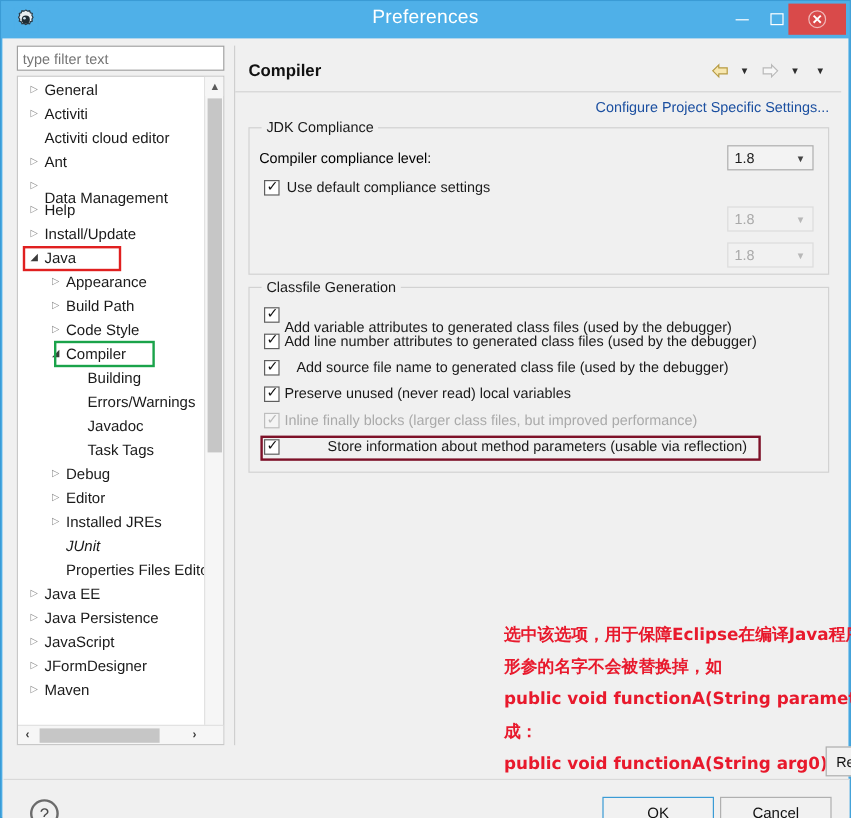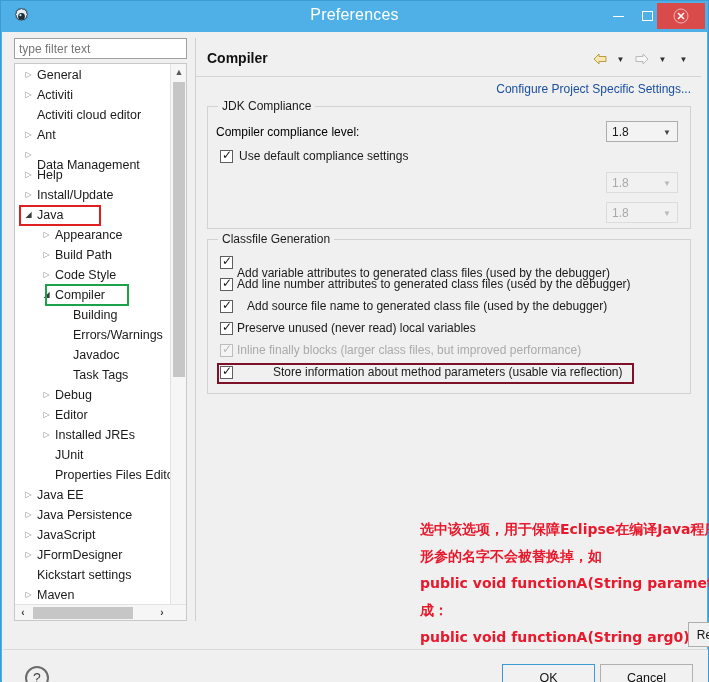--- a/index.html
+++ b/index.html
@@ -317,43 +317,40 @@
             </div>
             <div class="tnode">
               <span class="tarrow" style="left: 26px;">▷</span>
               <span class="tlabel" style="left: 40px;">Editor</span>
             </div>
             <div class="tnode">
               <span class="tarrow" style="left: 26px;">▷</span>
               <span class="tlabel" style="left: 40px;">Installed JREs</span>
             </div>
             <div class="tnode">
-              <span class="tlabel" style="left: 40px;">JUnit</span>
+              <span class="tlabel" style="left: 40px; font-style: italic;">JUnit</span>
             </div>
             <div class="tnode">
               <span class="tlabel" style="left: 40px;">Properties Files Editor</span>
             </div>
             <div class="tnode">
               <span class="tarrow" style="left: 8px;">▷</span>
               <span class="tlabel" style="left: 22px;">Java EE</span>
             </div>
             <div class="tnode">
               <span class="tarrow" style="left: 8px;">▷</span>
               <span class="tlabel" style="left: 22px;">Java Persistence</span>
             </div>
             <div class="tnode">
               <span class="tarrow" style="left: 8px;">▷</span>
               <span class="tlabel" style="left: 22px;">JavaScript</span>
             </div>
             <div class="tnode">
               <span class="tarrow" style="left: 8px;">▷</span>
               <span class="tlabel" style="left: 22px;">JFormDesigner</span>
-            </div>
-            <div class="tnode">
-              <span class="tlabel" style="left: 22px;">Kickstart settings</span>
             </div>
             <div class="tnode">
               <span class="tarrow" style="left: 8px;">▷</span>
               <span class="tlabel" style="left: 22px;">Maven</span>
             </div>
           </div>
 
         <div class="hl-red" style="left:4px;top:141px;width:82px;height:21px;"></div>
         <div class="hl-green" style="left:30px;top:220px;width:84px;height:22px;"></div>
 

